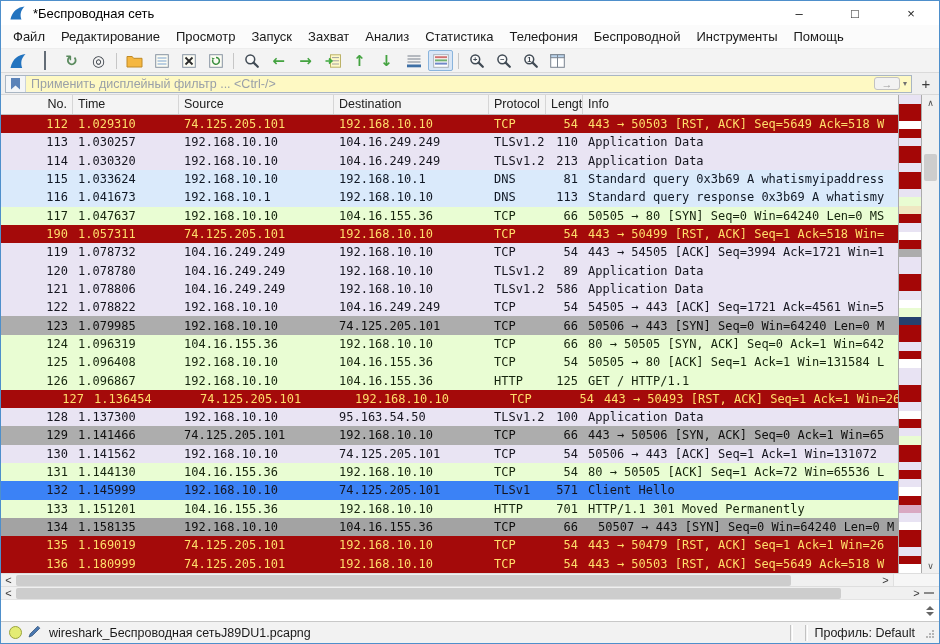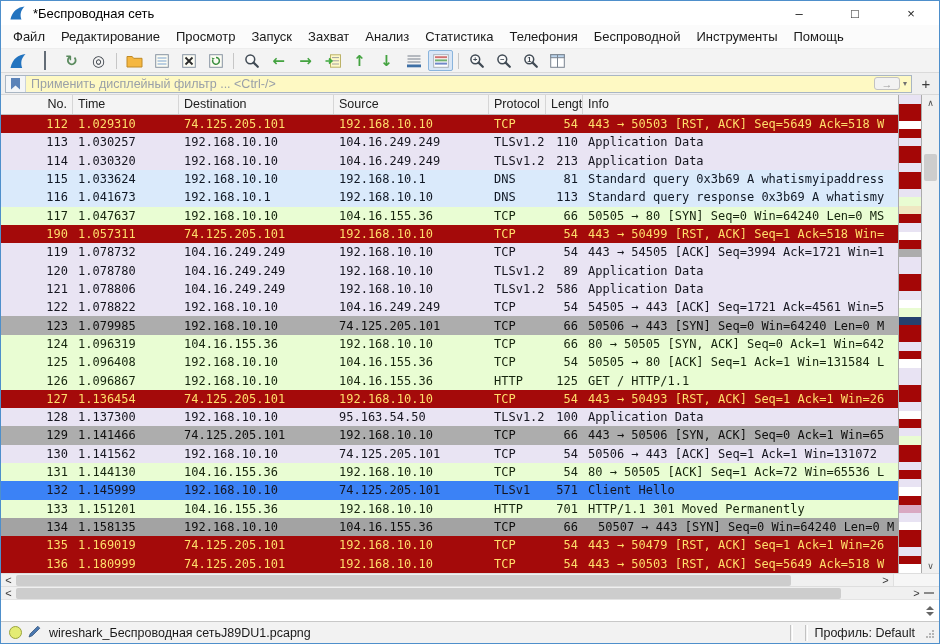--- a/index.html
+++ b/index.html
@@ -262,22 +262,22 @@
       <span class="fcaret">▾</span>
     </div>
     <div class="fplus">+</div>
   </div>
 
   <div class="listarea">
     <div id="packets">
       <div class="plheader" id="plheader">
           <div class="hcell" style="width: 72px; text-align: right;">No.</div>
           <div class="hcell" style="width: 106px; text-align: left;">Time</div>
+          <div class="hcell" style="width: 155px; text-align: left;">Source</div>
           <div class="hcell" style="width: 155px; text-align: left;">Destination</div>
-          <div class="hcell" style="width: 155px; text-align: left;">Source</div>
           <div class="hcell" style="width: 57px; text-align: left;">Protocol</div>
           <div class="hcell" style="width: 37px; text-align: right;">Length</div>
           <div class="hcell last" style="text-align: left;">Info</div>
         </div>
       <div class="plrows" id="plrows">
           <div class="prow" style="background: rgb(164, 10, 10); color: rgb(255, 222, 107);">
             <span class="pcell" style="width: 72px; text-align: right;">112</span>
             <span class="pcell" style="width: 106px; text-align: left;">1.029310</span>
             <span class="pcell" style="width: 155px; text-align: left;">74.125.205.101</span>
             <span class="pcell" style="width: 155px; text-align: left;">192.168.10.10</span>
@@ -405,21 +405,21 @@
           <div class="prow" style="background: rgb(233, 253, 211); color: rgb(22, 37, 14);">
             <span class="pcell" style="width: 72px; text-align: right;">126</span>
             <span class="pcell" style="width: 106px; text-align: left;">1.096867</span>
             <span class="pcell" style="width: 155px; text-align: left;">192.168.10.10</span>
             <span class="pcell" style="width: 155px; text-align: left;">104.16.155.36</span>
             <span class="pcell" style="width: 57px; text-align: left;">HTTP</span>
             <span class="pcell" style="width: 37px; text-align: right;">125</span>
             <span class="pcell last" style="text-align: left;">GET / HTTP/1.1</span>
           </div>
           <div class="prow" style="background: rgb(164, 10, 10); color: rgb(255, 222, 107);">
-            <span class="pcell" style="width: 72px; text-align: right;">127</span>
+            <span class="pcell" style="width: 72px; text-align: right; margin-left: 16px;">127</span>
             <span class="pcell" style="width: 106px; text-align: left;">1.136454</span>
             <span class="pcell" style="width: 155px; text-align: left;">74.125.205.101</span>
             <span class="pcell" style="width: 155px; text-align: left;">192.168.10.10</span>
             <span class="pcell" style="width: 57px; text-align: left;">TCP</span>
             <span class="pcell" style="width: 37px; text-align: right;">54</span>
             <span class="pcell last" style="text-align: left;">443 → 50493 [RST, ACK] Seq=1 Ack=1 Win=26</span>
           </div>
           <div class="prow" style="background: rgb(233, 228, 243); color: rgb(21, 21, 31);">
             <span class="pcell" style="width: 72px; text-align: right;">128</span>
             <span class="pcell" style="width: 106px; text-align: left;">1.137300</span>

